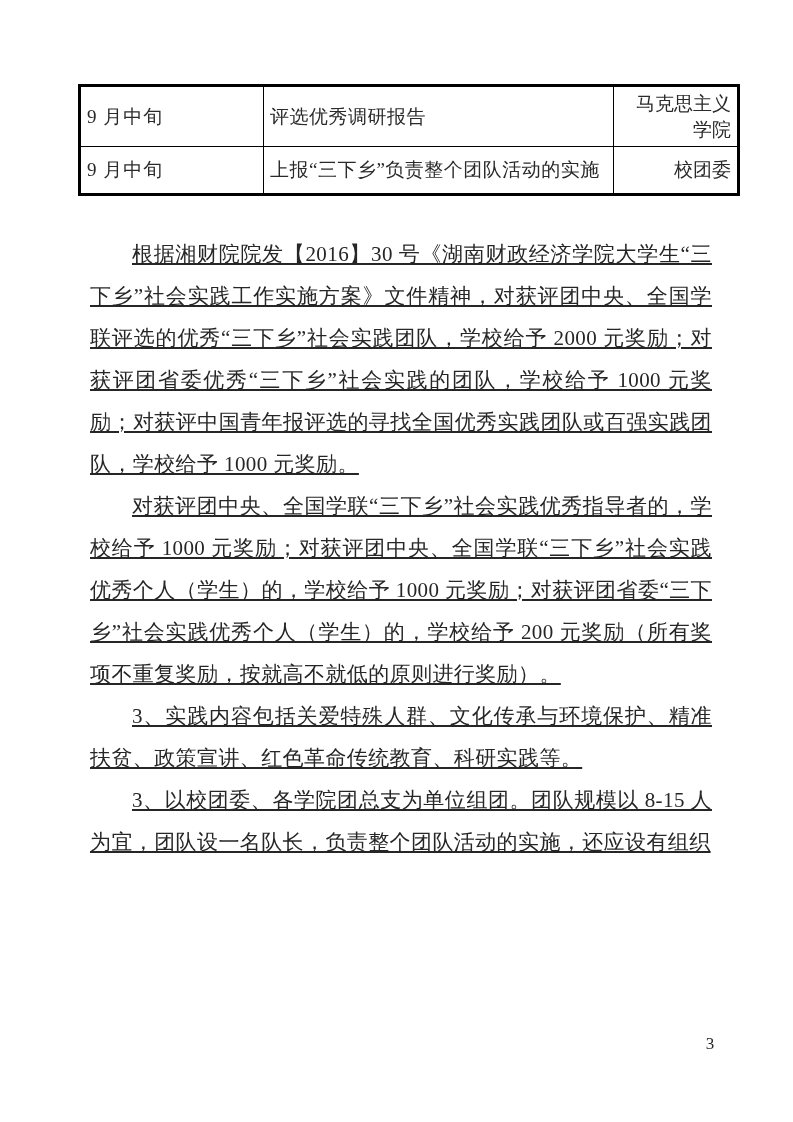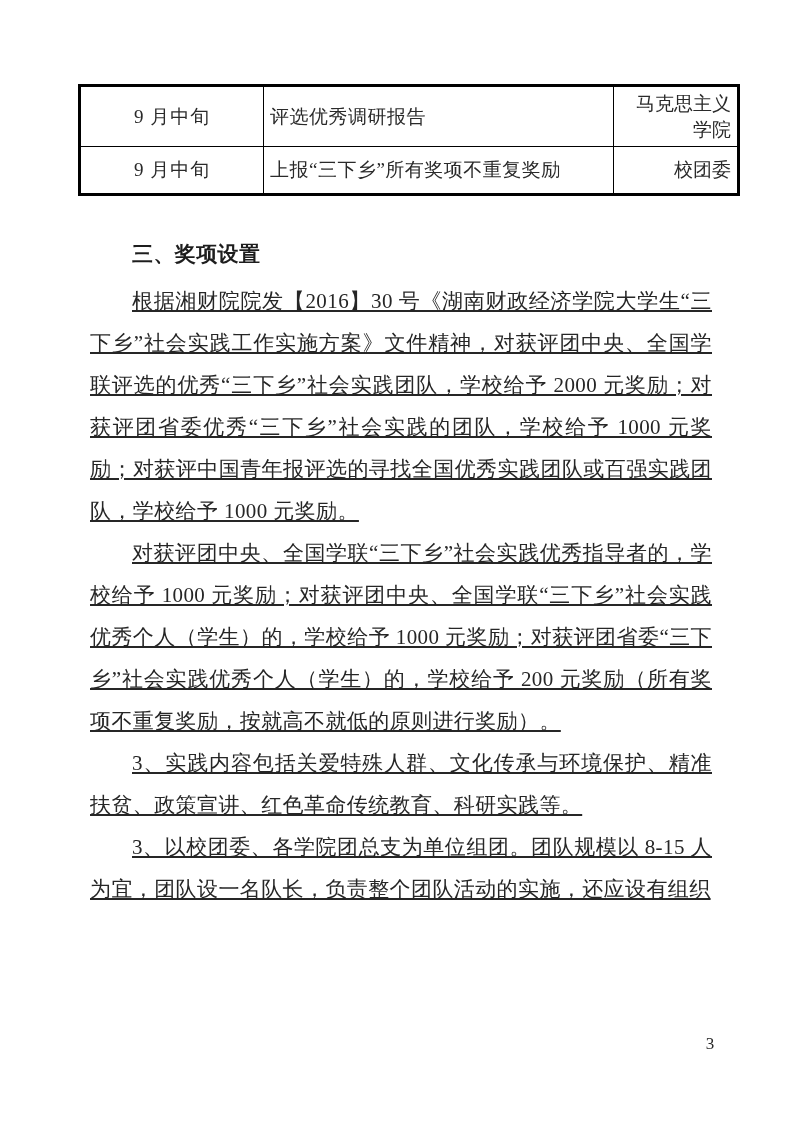--- a/index.html
+++ b/index.html
@@ -29,21 +29,21 @@
     table-layout: fixed;
   }
   table.doc-table td {
     border: 1px solid #000;
     font-size: 19px;
     line-height: 1.35;
     color: #2a2a2a;
     vertical-align: middle;
     padding: 4px 6px;
   }
-  td.cell-time { text-align: center; letter-spacing: 1px; }
+  td.cell-time { letter-spacing: 1px; }
   td.cell-task { text-align: left; padding-left: 14px; letter-spacing: 0.5px; }
   td.cell-unit { text-align: right; padding: 4px 8px; }
   tr.row-1 { height: 58px; }
   tr.row-2 { height: 48px; }
 
   
   .body-text {
     position: absolute;
     left: 90px;
     top: 233px;
@@ -90,29 +90,28 @@
       <col style="width:125px">
     </colgroup>
     <tbody>
       <tr class="row-1">
         <td class="cell-time">9 月中旬</td>
         <td class="cell-task">评选优秀调研报告</td>
         <td class="cell-unit">马克思主义学院</td>
       </tr>
       <tr class="row-2">
         <td class="cell-time">9 月中旬</td>
-        <td class="cell-task">上报“三下乡”所有奖项不重复奖励</td>
+        <td class="cell-task">上报“三下乡”负责整个团队活动的实施</td>
         <td class="cell-unit">校团委</td>
       </tr>
     </tbody>
   </table>
 
   <div class="body-text">
 
-    <h3 class="section-heading">三、奖项设置</h3>
     <p>根据湘财院院发【2016】30 号《湖南财政经济学院大学生“三下乡”社会实践工作实施方案》文件精神，对获评团中央、全国学联评选的优秀“三下乡”社会实践团队，学校给予 2000 元奖励；对获评团省委优秀“三下乡”社会实践的团队，学校给予 1000 元奖励；对获评中国青年报评选的寻找全国优秀实践团队或百强实践团队，学校给予 1000 元奖励。</p>
     <p>对获评团中央、全国学联“三下乡”社会实践优秀指导者的，学校给予 1000 元奖励；对获评团中央、全国学联“三下乡”社会实践优秀个人（学生）的，学校给予 1000 元奖励；对获评团省委“三下乡”社会实践优秀个人（学生）的，学校给予 200 元奖励（所有奖项不重复奖励，按就高不就低的原则进行奖励）。</p>
 
     <p>3、实践内容包括关爱特殊人群、文化传承与环境保护、精准扶贫、政策宣讲、红色革命传统教育、科研实践等。</p>
     <p>3、以校团委、各学院团总支为单位组团。团队规模以 8-15 人为宜，团队设一名队长，负责整个团队活动的实施，还应设有组织</p>
 
   </div>
 
   <div class="page-number">3</div>
 

